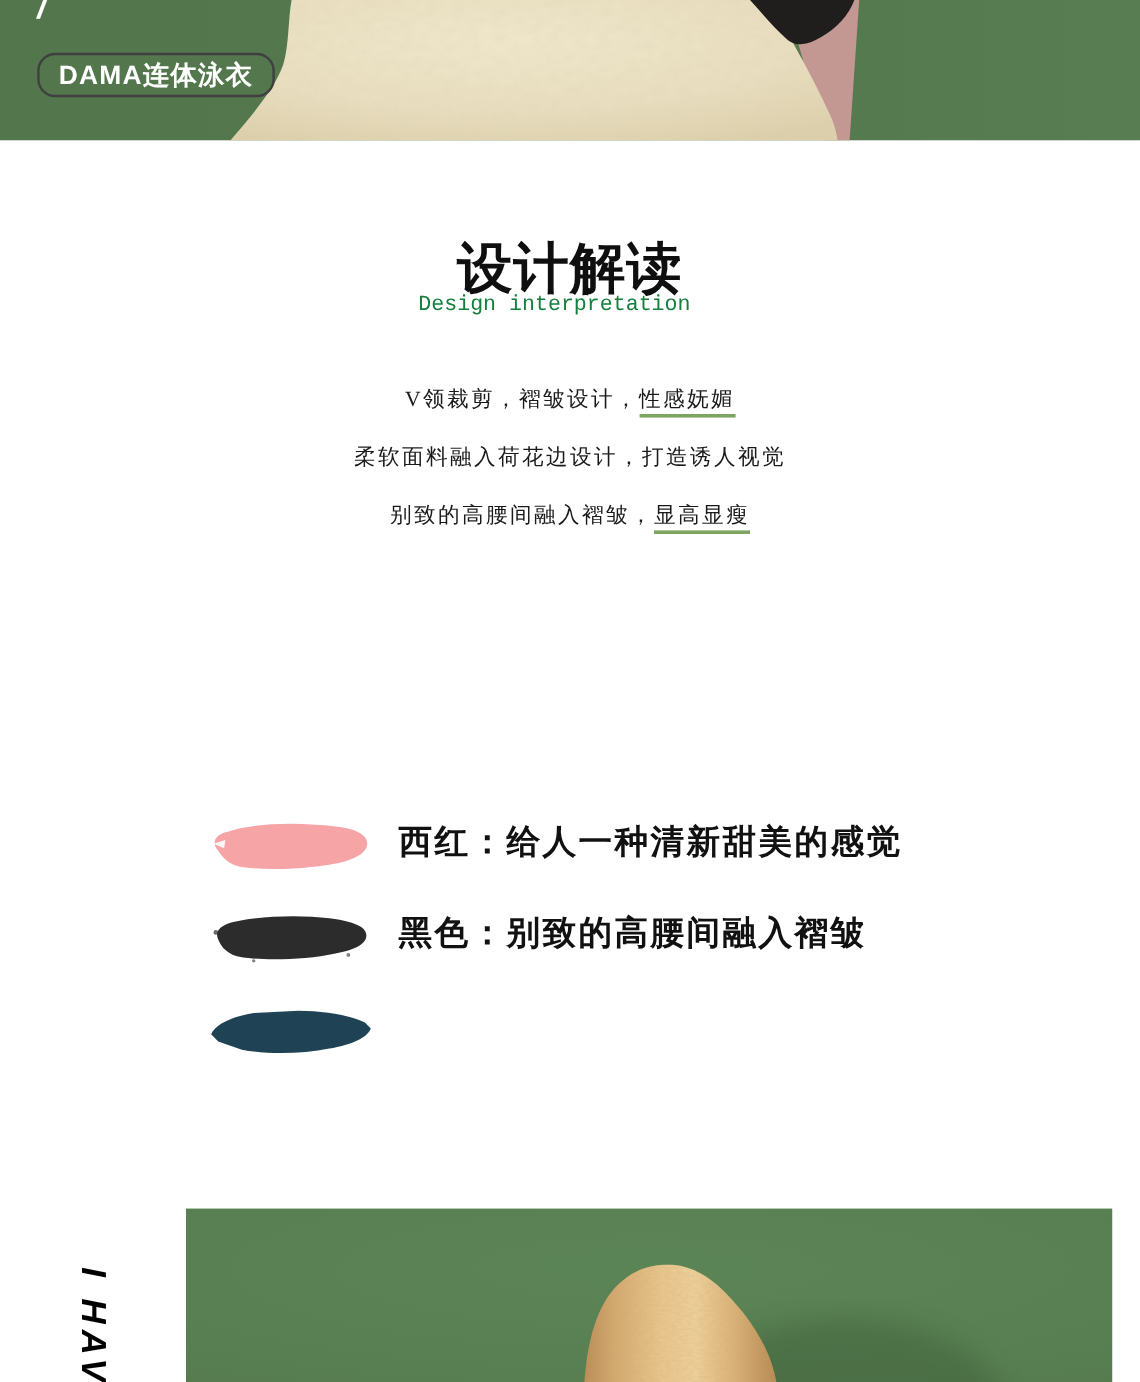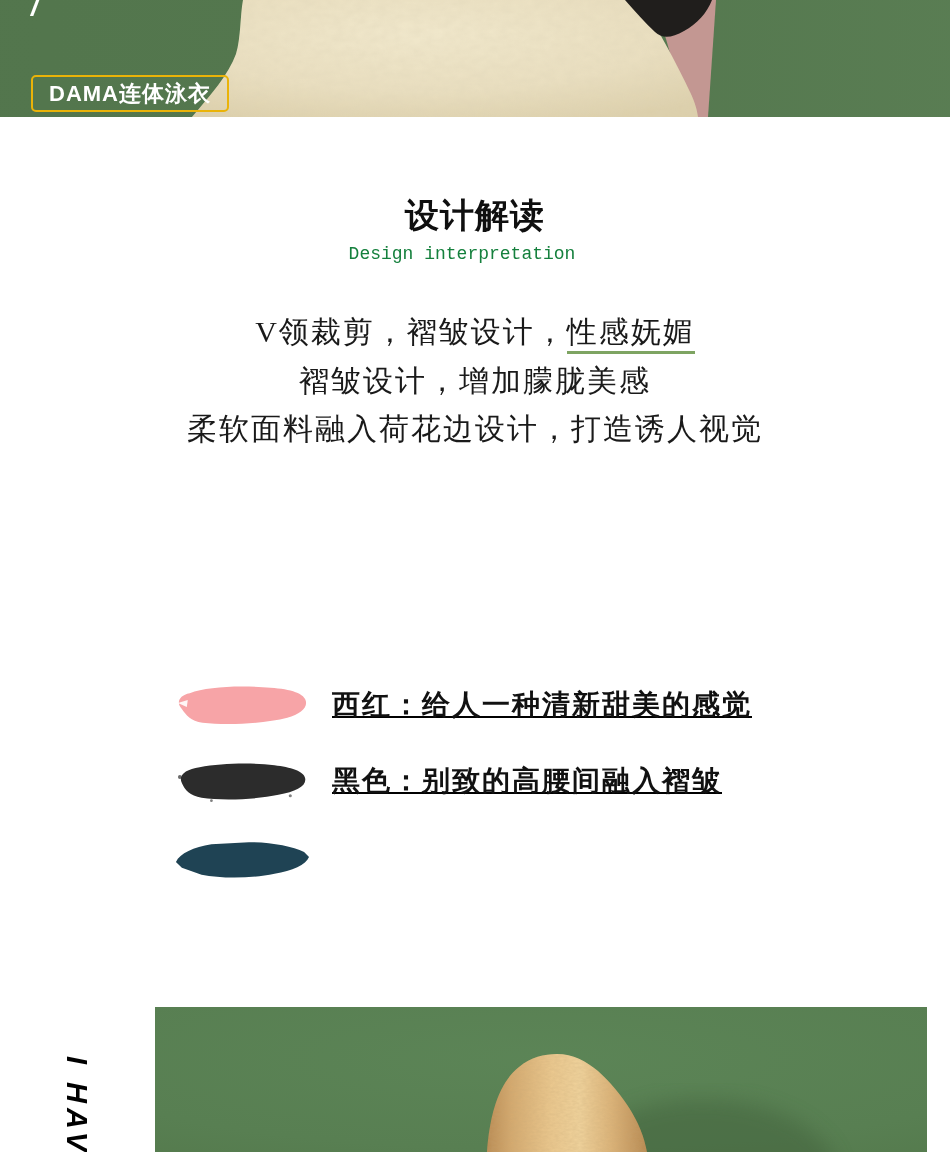--- a/index.html
+++ b/index.html
@@ -5,37 +5,37 @@
   html,body{margin:0;padding:0;background:#fff;}
   .page{position:relative;width:950px;height:1152px;background:#ffffff;overflow:hidden;
         font-family:"Liberation Sans","DejaVu Sans",sans-serif;}
 
   
   .hero{position:absolute;left:0;top:0;width:950px;height:117px;}
   .hero svg{display:block;width:950px;height:117px;}
   .slash{position:absolute;left:31px;top:-8px;color:#ffffff;font-size:28px;font-weight:700;
          font-style:italic;line-height:1;}
   .badge{position:absolute;left:31px;top:44px;width:198px;height:37px;box-sizing:border-box;
-         border:2px solid #eab308;border-radius:5px;display:flex;align-items:center;justify-content:center;margin-top:31px;}
+         border:2px solid #404040;border-radius:15px;display:flex;align-items:center;justify-content:center;}
   .badge span{color:#ffffff;font-size:22px;font-weight:700;letter-spacing:1px;line-height:1;}
 
   
   .design{position:absolute;left:0;top:0;width:950px;text-align:center;color:#161616;}
-  .d-title{position:absolute;left:0;top:193px;width:950px;margin:0;font-size:34px;font-weight:800;
+  .d-title{position:absolute;left:0;top:193px;width:950px;margin:0;font-size:46px;font-weight:800;
            letter-spacing:1px;color:#0f0f0f;}
   .d-sub{position:absolute;left:0;top:244px;width:924px;font-family:"Liberation Mono","DejaVu Sans Mono",monospace;
          font-size:18px;color:#15803d;}
   .d-lines{position:absolute;left:0;top:308px;width:950px;}
   .d-lines p{margin:0;height:48.5px;line-height:48.5px;font-family:"Liberation Serif","DejaVu Serif",serif;
-             font-size:30px;letter-spacing:2px;color:#1a1a1a;}
+             font-size:18px;letter-spacing:2px;color:#1a1a1a;}
   .ul{border-bottom:3px solid #7ea462;padding-bottom:3px;}
 
   
   .colors{position:absolute;left:172px;top:683px;width:700px;}
-  .crow{position:absolute;left:0;height:44px;display:flex;align-items:center;text-decoration:underline;}
+  .crow{position:absolute;left:0;height:44px;display:flex;align-items:flex-start;}
   .crow.r0{top:0;}
   .crow.r1{top:76px;}
   .crow.r2{top:152px;}
   .swatch{width:138px;height:44px;flex:0 0 138px;}
   .clabel{margin-left:22px;font-size:28px;font-weight:700;letter-spacing:2px;color:#111;white-space:nowrap;}
 
   
   .bottom{position:absolute;left:155px;top:1007px;width:772px;height:145px;}
   .bottom svg{display:block;width:772px;height:145px;}
   .vtext{position:absolute;left:27px;top:1089px;width:100px;height:34px;line-height:34px;
@@ -77,22 +77,22 @@
     <div class="badge">
       <span>DAMA连体泳衣</span>
     </div>
   </section>
 
   <section class="design">
     <h1 class="d-title">设计解读</h1>
     <div class="d-sub">Design interpretation</div>
     <div class="d-lines">
       <p><span>V领裁剪，褶皱设计，</span><span class="ul">性感妩媚</span><span></span></p>
-      <p><span>褶皱设计，增加朦胧美感</span><span class="ul"></span><span></span></p>
       <p><span>柔软面料融入荷花边设计，打造诱人视觉</span><span class="ul"></span><span></span></p>
+      <p><span>别致的高腰间融入褶皱，</span><span class="ul">显高显瘦</span><span></span></p>
     </div>
   </section>
 
   <section class="colors">
     <div class="crow r0">
       <svg class="swatch" viewBox="0 0 140 44">
         <path d="M10,26 C4,20 7,12 18,10 C34,4 64,2 92,4 C114,5 131,8 135,16 C139,24 131,31 117,35 C94,41 56,43 31,40 C19,38 14,32 10,26 Z" fill="#f7a4a7"></path>
         <path d="M6,20 L16,17 L15,24 Z" fill="#ffffff" opacity="0.9"></path>
       </svg>
       <div class="clabel">西红：给人一种清新甜美的感觉</div>

